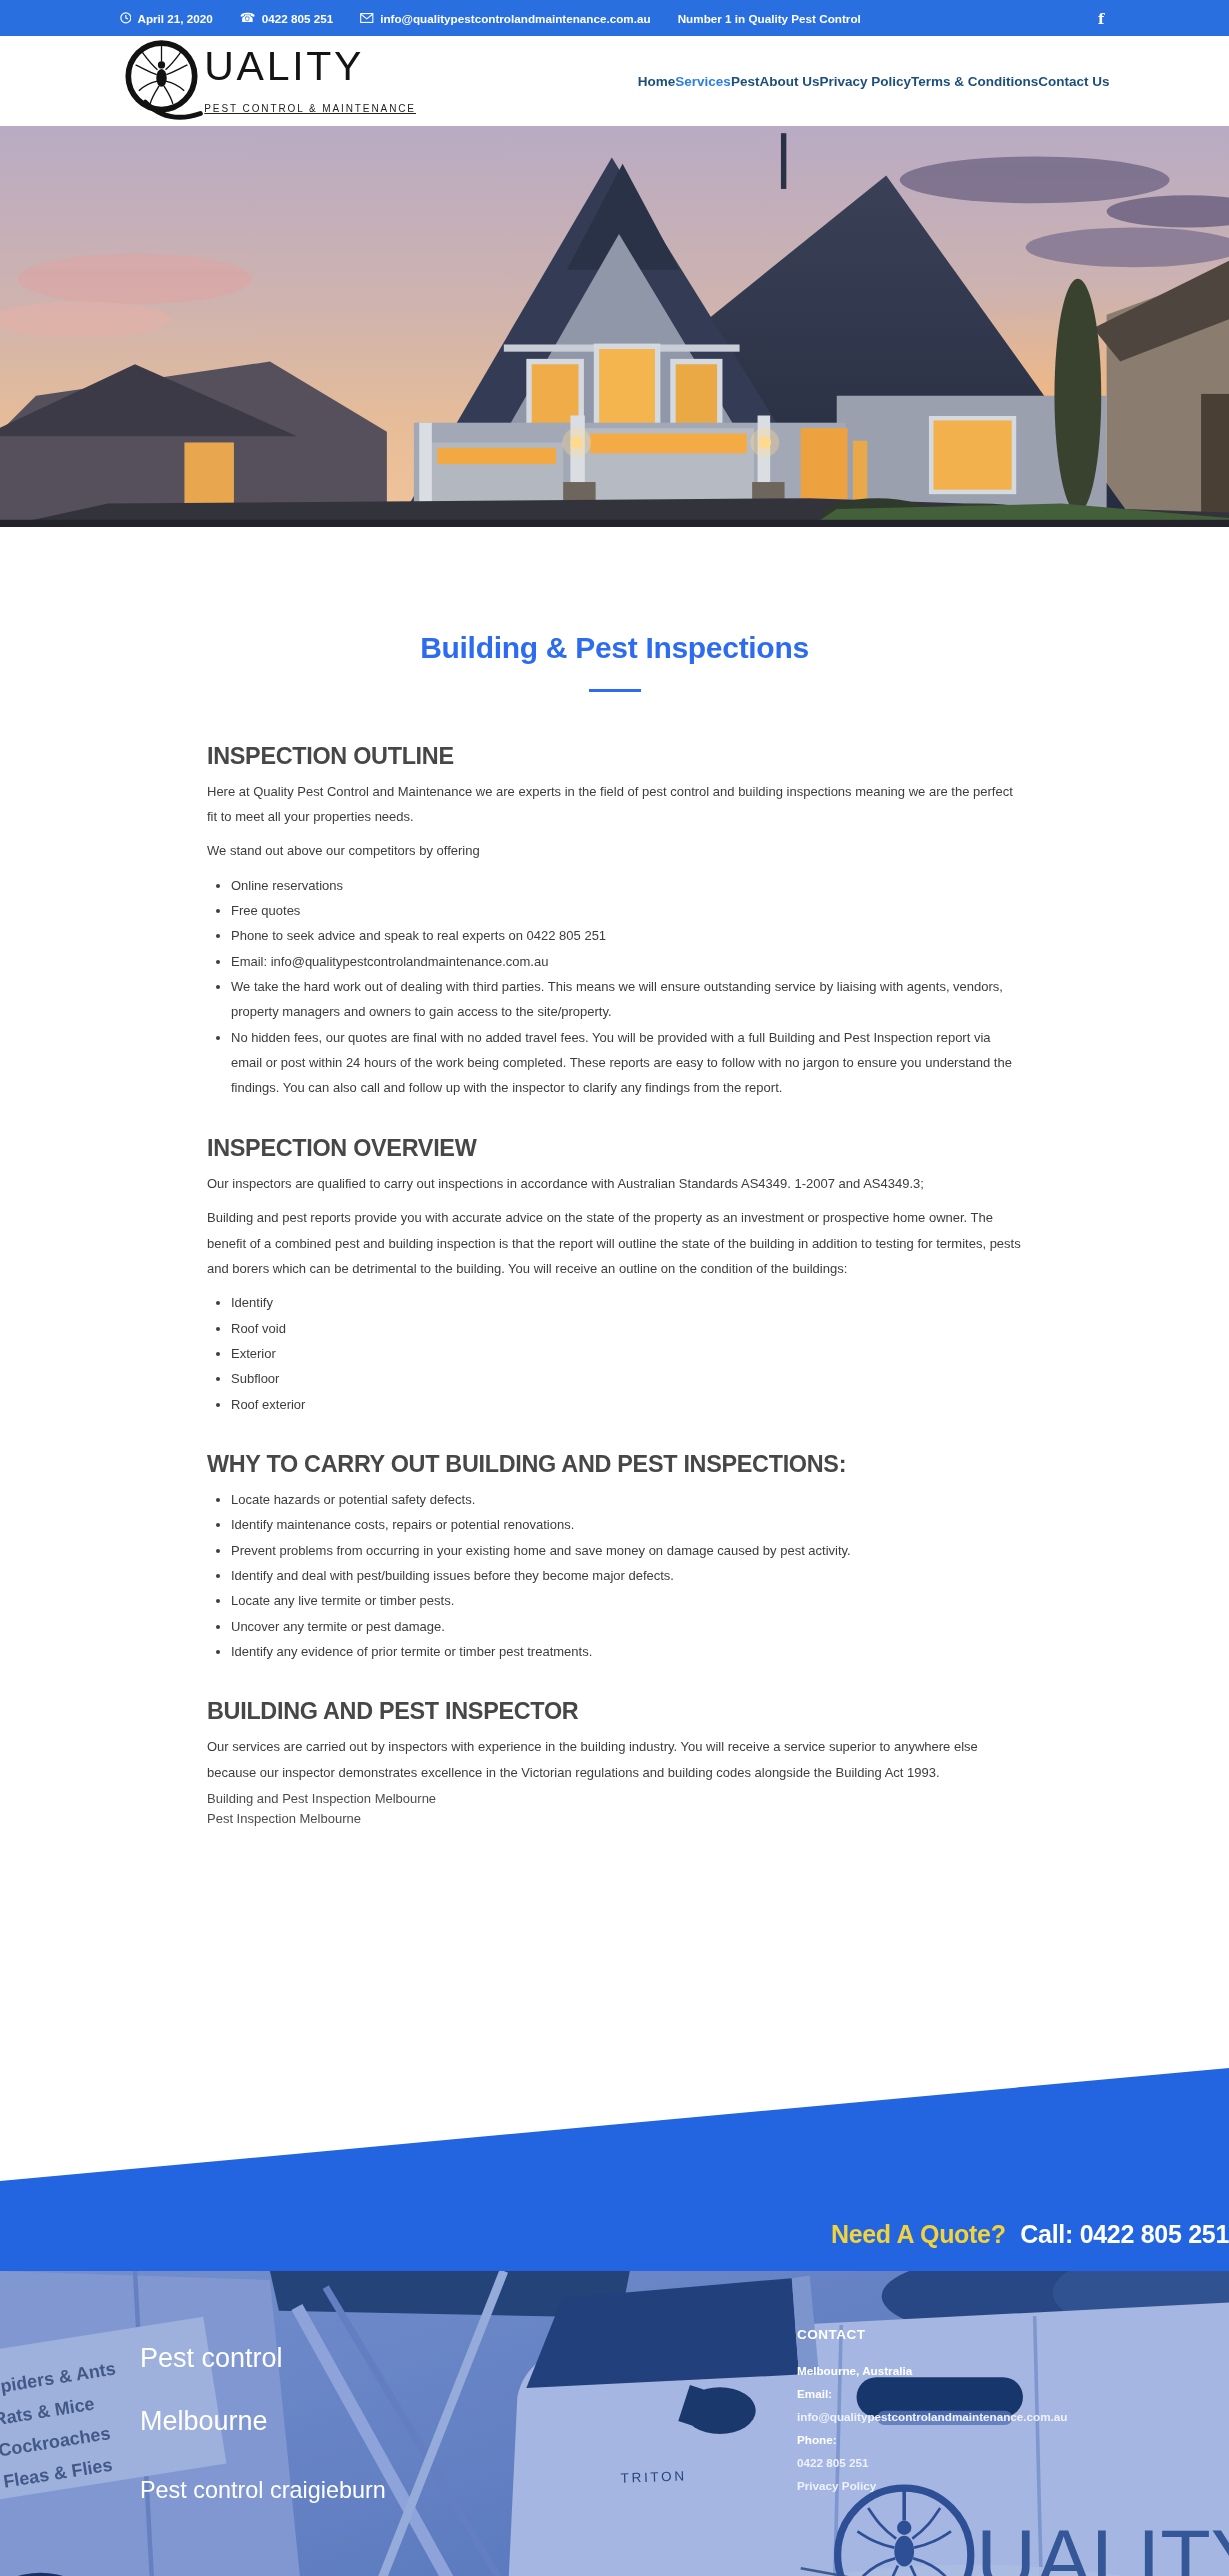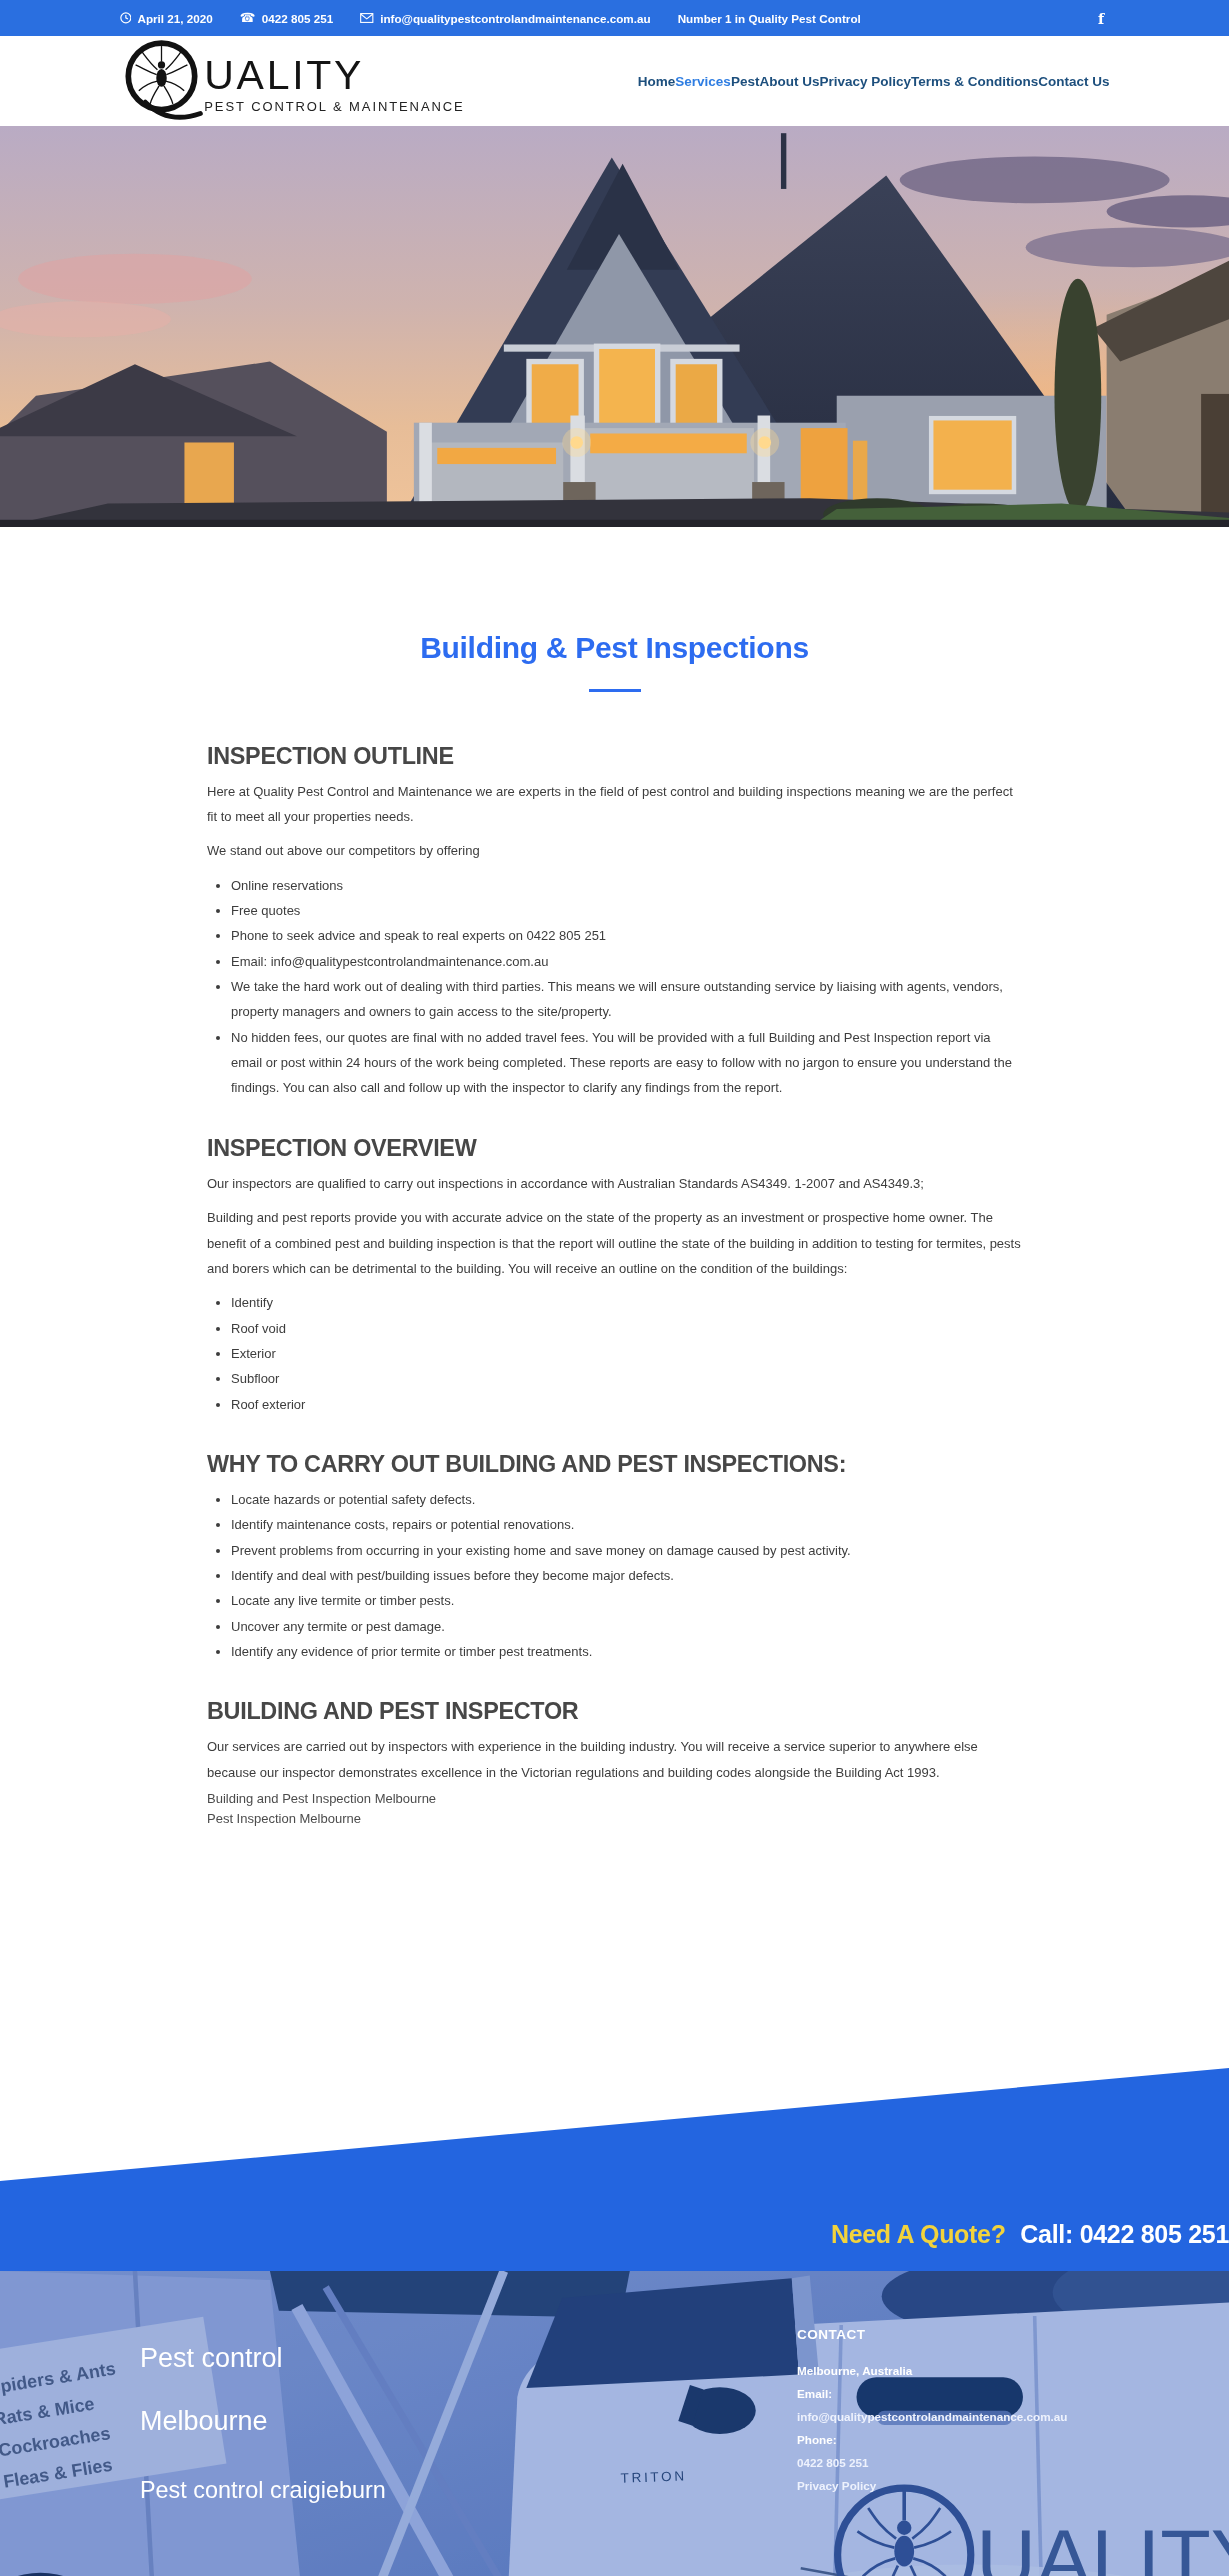--- a/index.html
+++ b/index.html
@@ -13,21 +13,21 @@
   .topbar-icon{display:inline-flex;align-items:center;}
   .phone-glyph{font-family:"DejaVu Sans",sans-serif;font-size:12.6px;line-height:1;}
   .fb{margin-left:auto;font-weight:700;font-size:14.4px;font-family:"DejaVu Serif",serif;padding:0 5.4px;}
 
   
   .navbar{height:90px;background:#fff;}
   .navbar-inner{width:990px;margin:0 auto;height:90px;display:flex;align-items:center;justify-content:space-between;}
   .logo{display:flex;align-items:flex-end;gap:1.8px;}
   .logo-text-wrap{display:flex;flex-direction:column;margin-bottom:9px;}
   .logo-word{font-size:41px;letter-spacing:2.7px;color:#141414;line-height:0.9;font-weight:400;}
-  .logo-tag{font-size:13px;letter-spacing:1.9px;color:#222;margin-top:5px;}
+  .logo-tag{font-size:10px;letter-spacing:1.9px;color:#222;margin-top:18px;text-decoration:underline;}
   .nav-menu{display:flex;font-size:13.5px;font-weight:700;}
   .nav-item{color:#1d4f7d;white-space:nowrap;}
   .nav-item.active{color:#2e7de2;}
 
   
   .hero{height:401px;line-height:0;}
   .hero svg{display:block;}
 
   
   .content{width:815px;margin:0 auto;min-height:1437px;box-sizing:border-box;}

